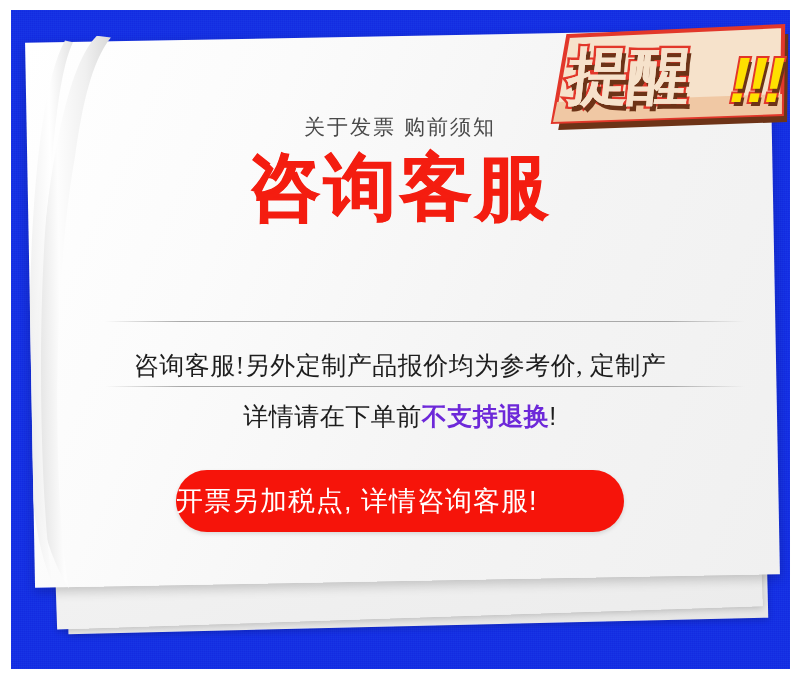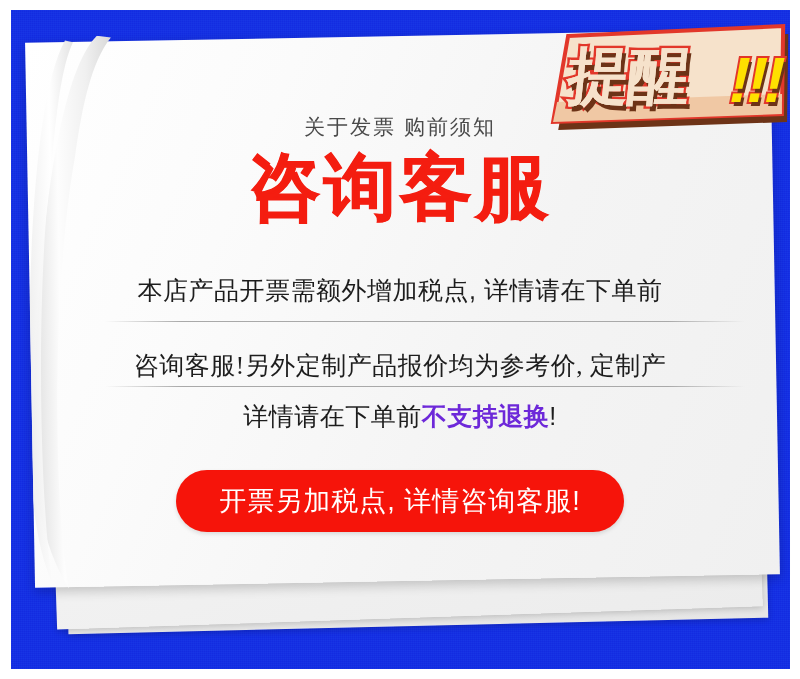--- a/index.html
+++ b/index.html
@@ -89,21 +89,21 @@
     position:absolute;height:1px;left:105px;width:640px;
     background:linear-gradient(90deg,rgba(170,170,170,0),#a9a9a9 12%,#a9a9a9 88%,rgba(170,170,170,0));
   }
   .d1{top:321px;}
   .d2{top:386px;}
 
   
   .cta{
     position:absolute;left:176px;top:470px;width:448px;height:62px;
     background:#f6140a;border-radius:31px;
-    display:flex;align-items:center;justify-content:center;
+    display:flex;align-items:center;
     color:#ffffff;font-size:27px;letter-spacing:1px;
     box-shadow:0 2px 4px rgba(0,0,0,.12);
     white-space:nowrap;
   }
 
   
   .badge{
     position:absolute;left:548px;top:18px;width:252px;height:120px;
   }
   .badge svg{display:block;}
@@ -165,21 +165,20 @@
       <path d="M40,4 C8,60 -4,240 -2,430 C-1,480 6,520 18,548 C6,470 6,250 24,130 C30,76 36,30 48,6 Z" fill="url(#curlg2)" opacity=".95"></path>
     </svg>
   </div>
 
   <div class="content">
 
     <div class="subtitle">关于发票 购前须知</div>
 
     <div class="headline">咨询客服</div>
 
-    <div class="bodyline l1">本店产品开票需额外增加税点, 详情请在下单前</div>
     <div class="divider d1"></div>
 
     <div class="bodyline l2">咨询客服!另外定制产品报价均为参考价, 定制产</div>
     <div class="divider d2"></div>
 
     <div class="bodyline l3"><span>详情请在下单前</span><span class="hl">不支持退换</span><span>!</span></div>
 
     <div class="cta">
       <span>开票另加税点, 详情咨询客服!</span>
     </div>

